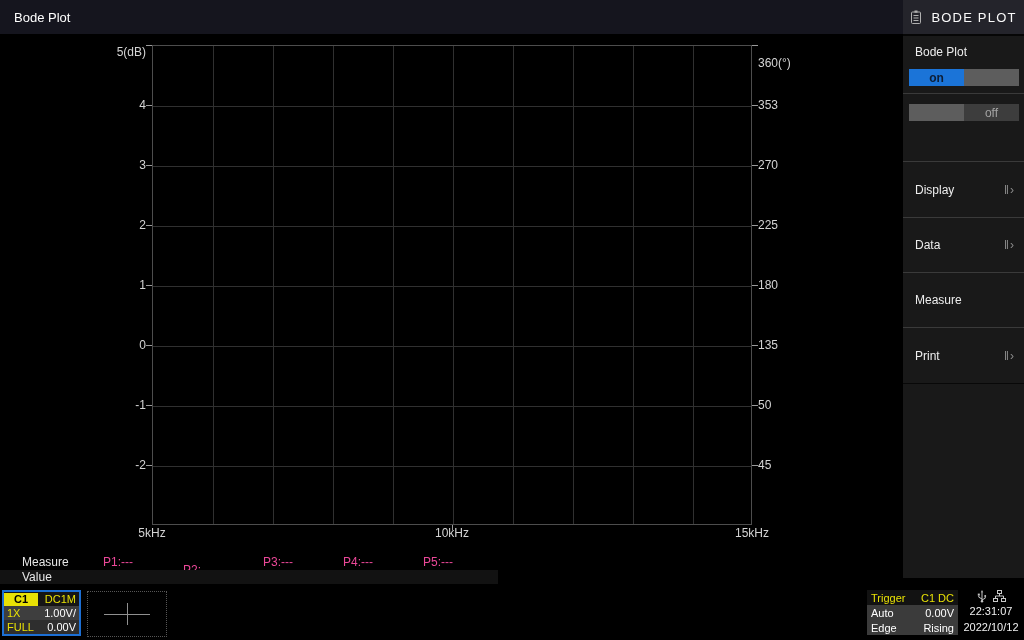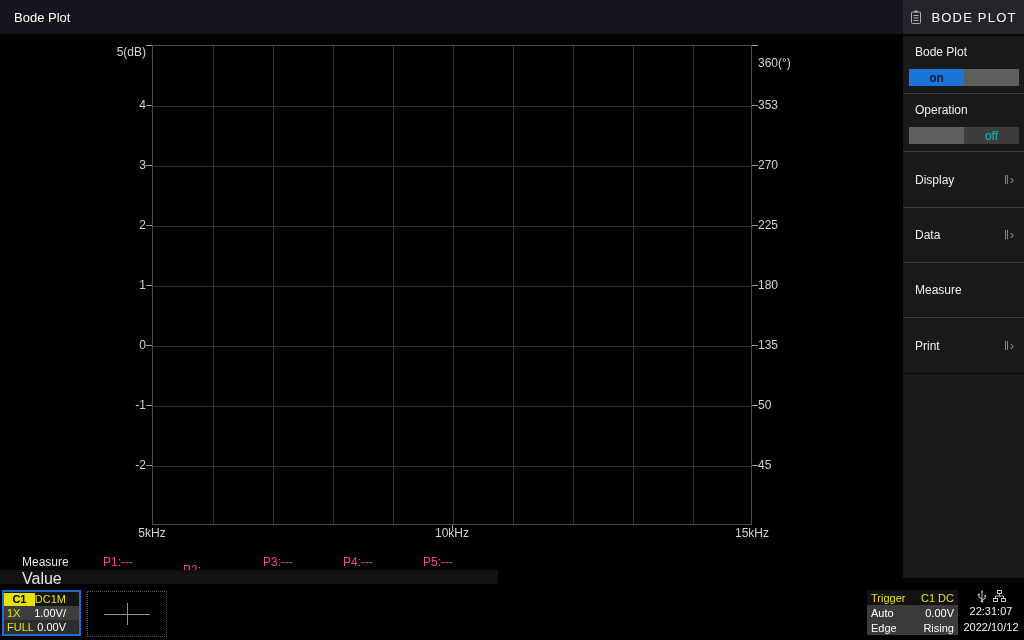--- a/index.html
+++ b/index.html
@@ -18,51 +18,51 @@
   .axlab{position:absolute;font-size:12px;color:#d4d4d4;height:14px;line-height:14px;white-space:nowrap;}
   .axlab.left{left:0;width:146px;text-align:right;}
   .axlab.right{left:758px;text-align:left;}
   .xlab{position:absolute;top:491px;width:80px;text-align:center;font-size:12px;color:#d4d4d4;height:14px;line-height:16px;}
   .tick{position:absolute;width:6px;height:1px;background:#9a9a9a;}
   .btick{position:absolute;width:1px;height:5px;background:#9a9a9a;}
   
   .measure-row{position:absolute;left:0;top:521px;width:903px;height:14px;font-size:12px;}
   .measure-row .mtitle{position:absolute;left:22px;color:#e6e6e6;}
   .mitem{position:absolute;color:#ec4899;}
-  .value-row{position:absolute;left:0;top:536px;width:498px;height:14px;background:#121212;font-size:16px;}
+  .value-row{position:absolute;left:0;top:536px;width:498px;height:14px;background:#121212;font-size:12px;}
   .value-row span{position:absolute;left:22px;color:#e6e6e6;}
   
   .sidebar{position:absolute;left:903px;top:0;width:121px;height:578px;background:#191919;}
   .sb-header{height:34px;background:#24242b;display:flex;align-items:center;justify-content:center;
              gap:9px;border-bottom:2px solid #060606;}
   .sb-header span{font-size:13px;color:#fafafa;letter-spacing:1.2px;}
   .section{position:relative;border-bottom:1px solid #3a3a3a;box-sizing:border-box;}
   .section.flexc{display:flex;align-items:center;}
   .section:last-child{border-bottom-color:#080808;}
   .slabel{padding-left:12px;font-size:12px;color:#ededed;}
   .section .arrow{position:absolute;right:9px;top:50%;transform:translateY(-50%);
                   color:#8a8a8a;font-size:12px;letter-spacing:1px;}
   .toggle{display:flex;width:110px;height:17px;margin:10px 0 0 6px;}
   .thalf{flex:1;display:flex;align-items:center;justify-content:center;font-size:12px;}
   .t-blue{background:#1b74d8;color:#0d1e36;font-weight:bold;}
   .t-gray{background:#5d5d5d;color:#fff;}
-  .t-dim{background:#3d3d3d;color:#14b8a6;}
+  .t-dim{background:#3d3d3d;color:#a3a3a3;}
   
   .statusbar{position:absolute;left:0;top:588px;width:1024px;height:52px;background:#000;font-size:11px;}
   .chbox{position:absolute;left:2px;top:2px;width:79px;height:46px;border:2px solid #1c6fd4;
          box-sizing:border-box;background:#151515;}
   .chrow{height:14px;display:flex;align-items:center;justify-content:space-between;}
   .chrow2{background:#3e3e3e;}
   .chrow3{background:#2e2e2e;}
   .chchip{width:34px;height:13px;background:#e8e105;color:#000;font-weight:bold;
           display:flex;align-items:center;justify-content:center;}
   .yel{color:#e8e105;}
   .wht{color:#fff;}
   .chrow .yel{padding-left:3px;}
-  .chrow .wht,.chrow .chcoup{padding-right:13px;}
+  .chrow .wht,.chrow .chcoup{padding-right:3px;}
   .chcoup{color:#e8e105;}
   .mathbox{position:absolute;left:87px;top:3px;width:78px;height:44px;border:1px dotted #565656;}
   .plus-h{position:absolute;left:50%;top:50%;width:46px;height:1px;margin-left:-23px;background:#909090;}
   .plus-v{position:absolute;left:50%;top:50%;width:1px;height:22px;margin-top:-11px;background:#909090;}
   .tbbox{position:absolute;left:762px;top:2px;width:101px;height:45px;}
   .trbox{position:absolute;left:867px;top:2px;width:91px;height:45px;}
   .bhead{height:15px;background:#121212;display:flex;align-items:center;justify-content:space-between;
          padding:0 4px;box-sizing:border-box;color:#f0f0f0;}
   .srow{height:15px;background:#3b3b3b;display:flex;align-items:center;justify-content:space-between;
         padding:0 4px;box-sizing:border-box;color:#fff;white-space:nowrap;}
@@ -158,21 +158,20 @@
   </div>
   <div id="sections">
       <div class="section" style="height: 58px;">
         <div class="slabel" style="padding-top: 9px;">Bode Plot</div>
         <div class="toggle">
           <span class="thalf t-blue">on</span>
           <span class="thalf t-gray"></span>
         </div>
       </div>
       <div class="section" style="height: 58px;">
-        <div class="slabel" style="padding-top: 9px;">Operation</div>
         <div class="toggle">
           <span class="thalf t-gray"></span>
           <span class="thalf t-dim">off</span>
         </div>
       </div>
       <div class="section flexc" style="height: 56px;">
         <div class="slabel">Display</div>
         <span class="arrow">‖›</span>
       </div>
       <div class="section flexc" style="height: 55px;">

